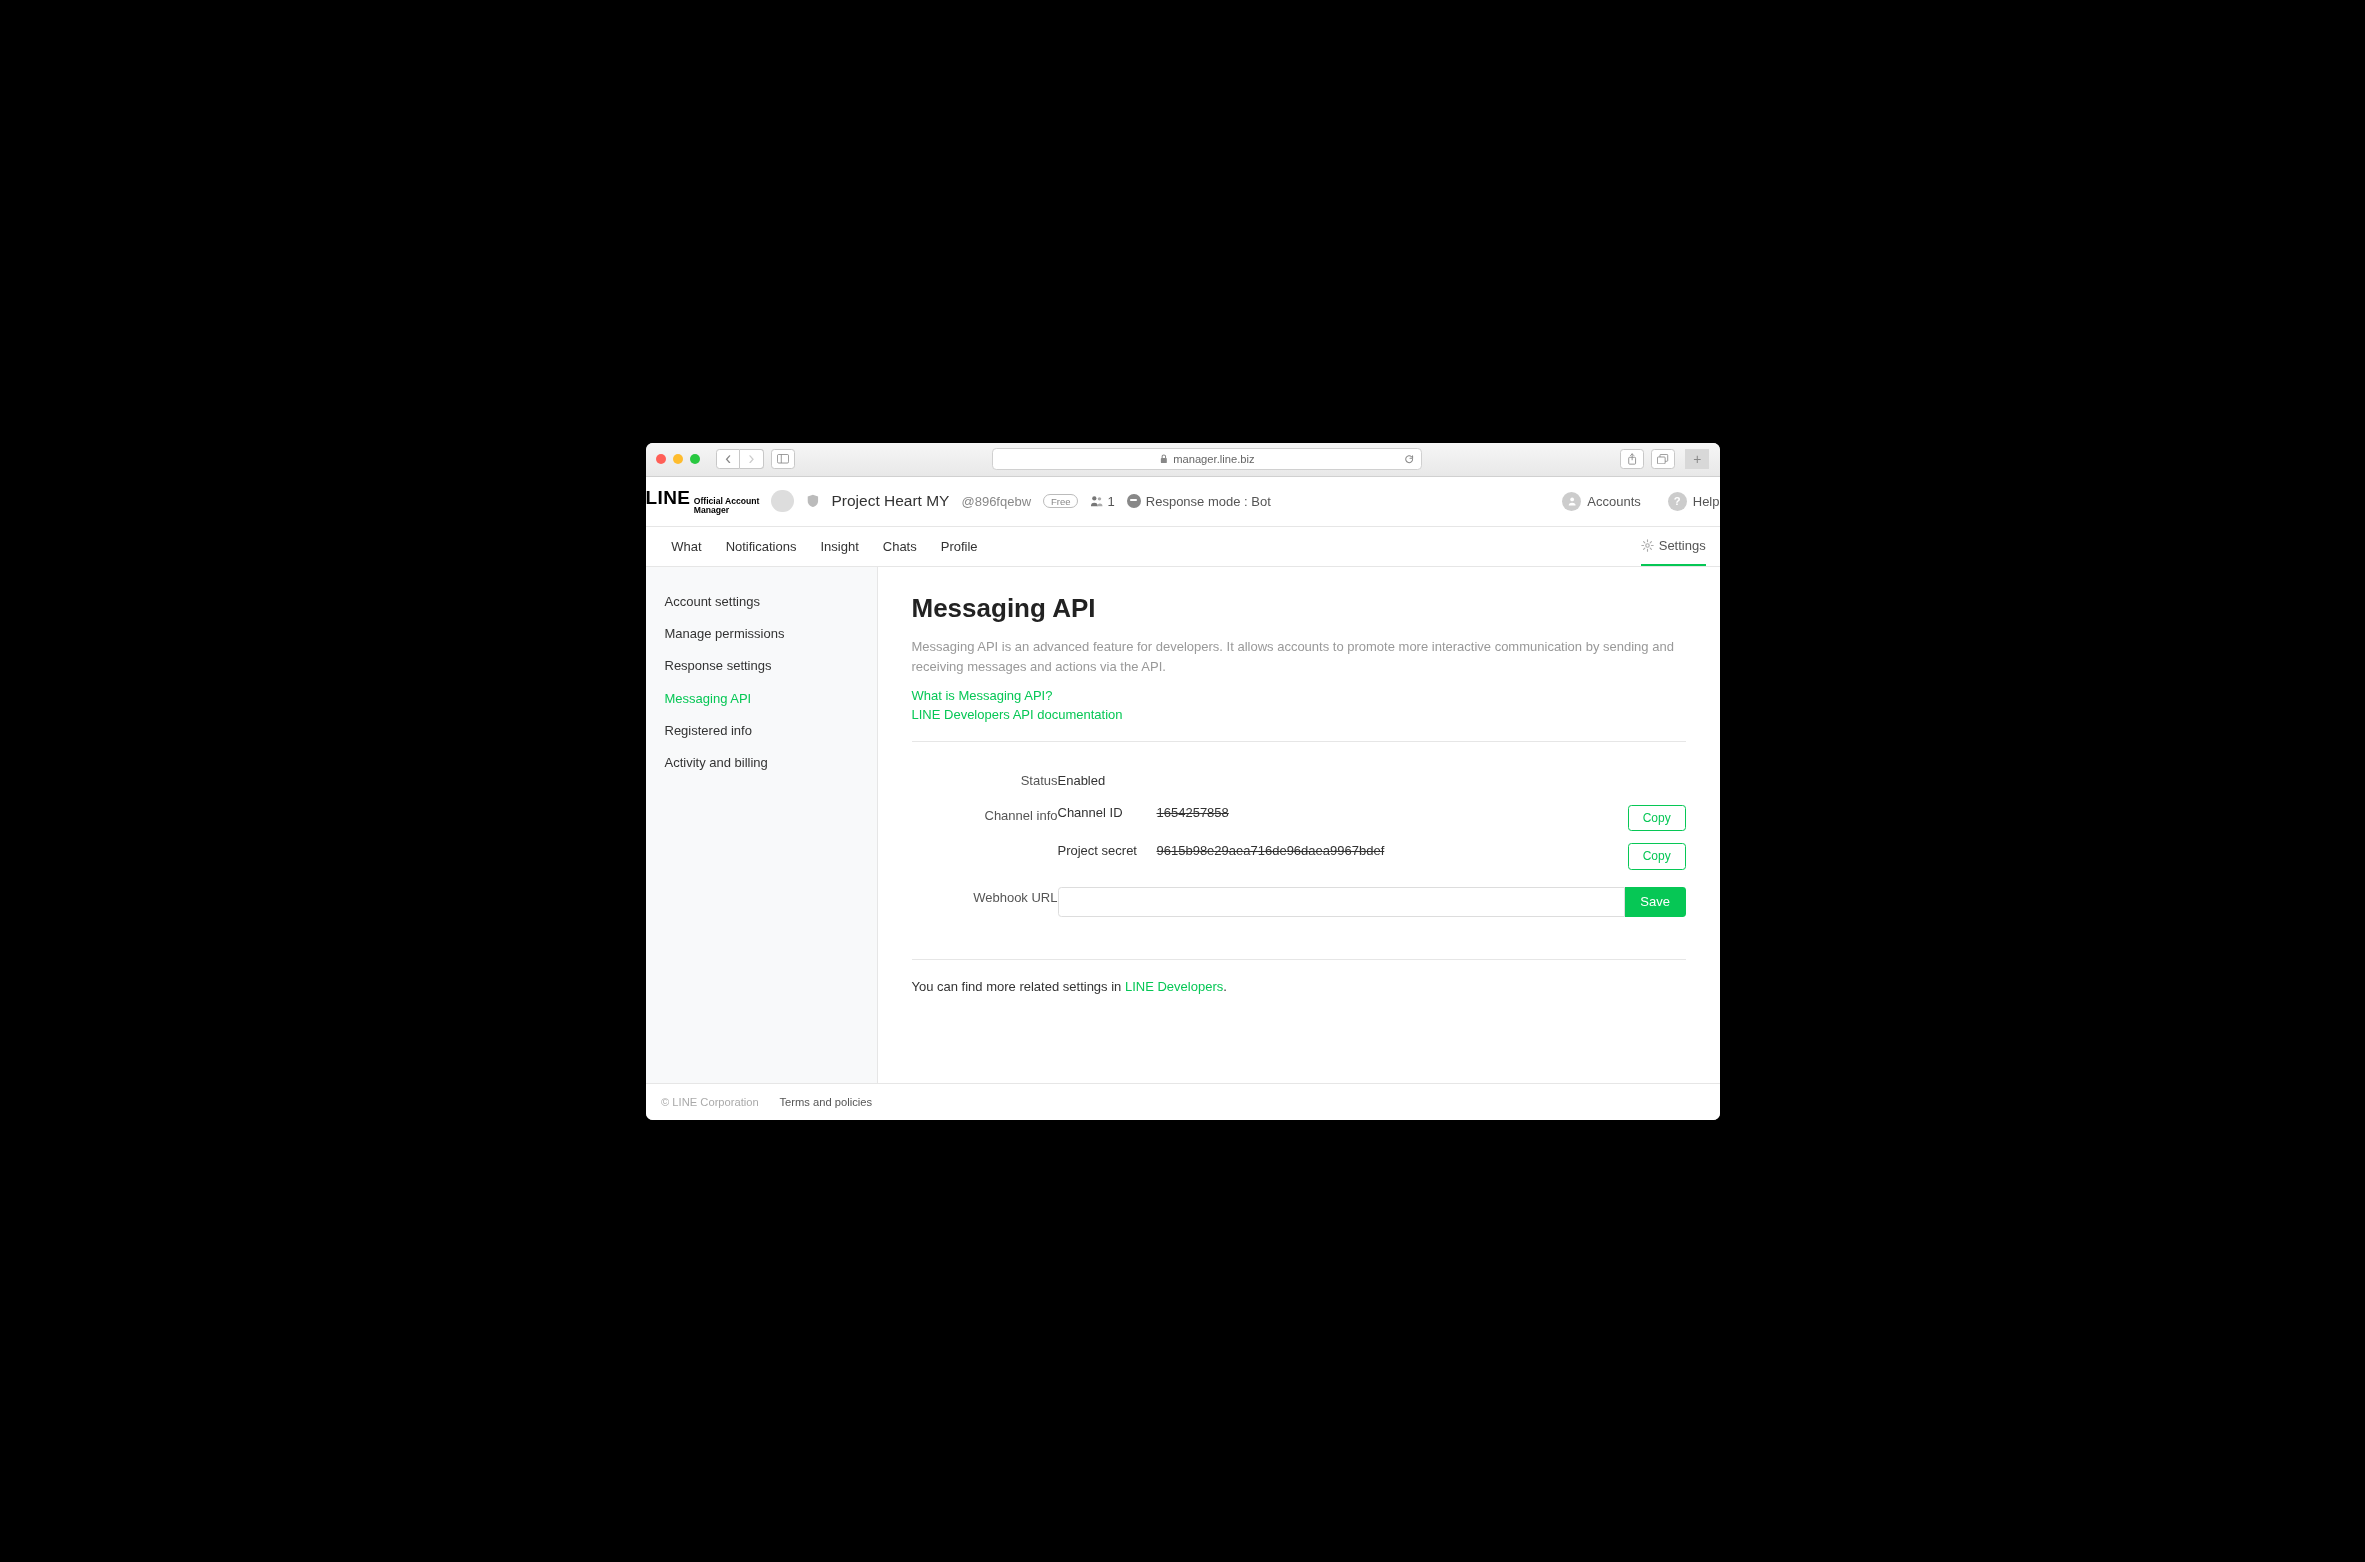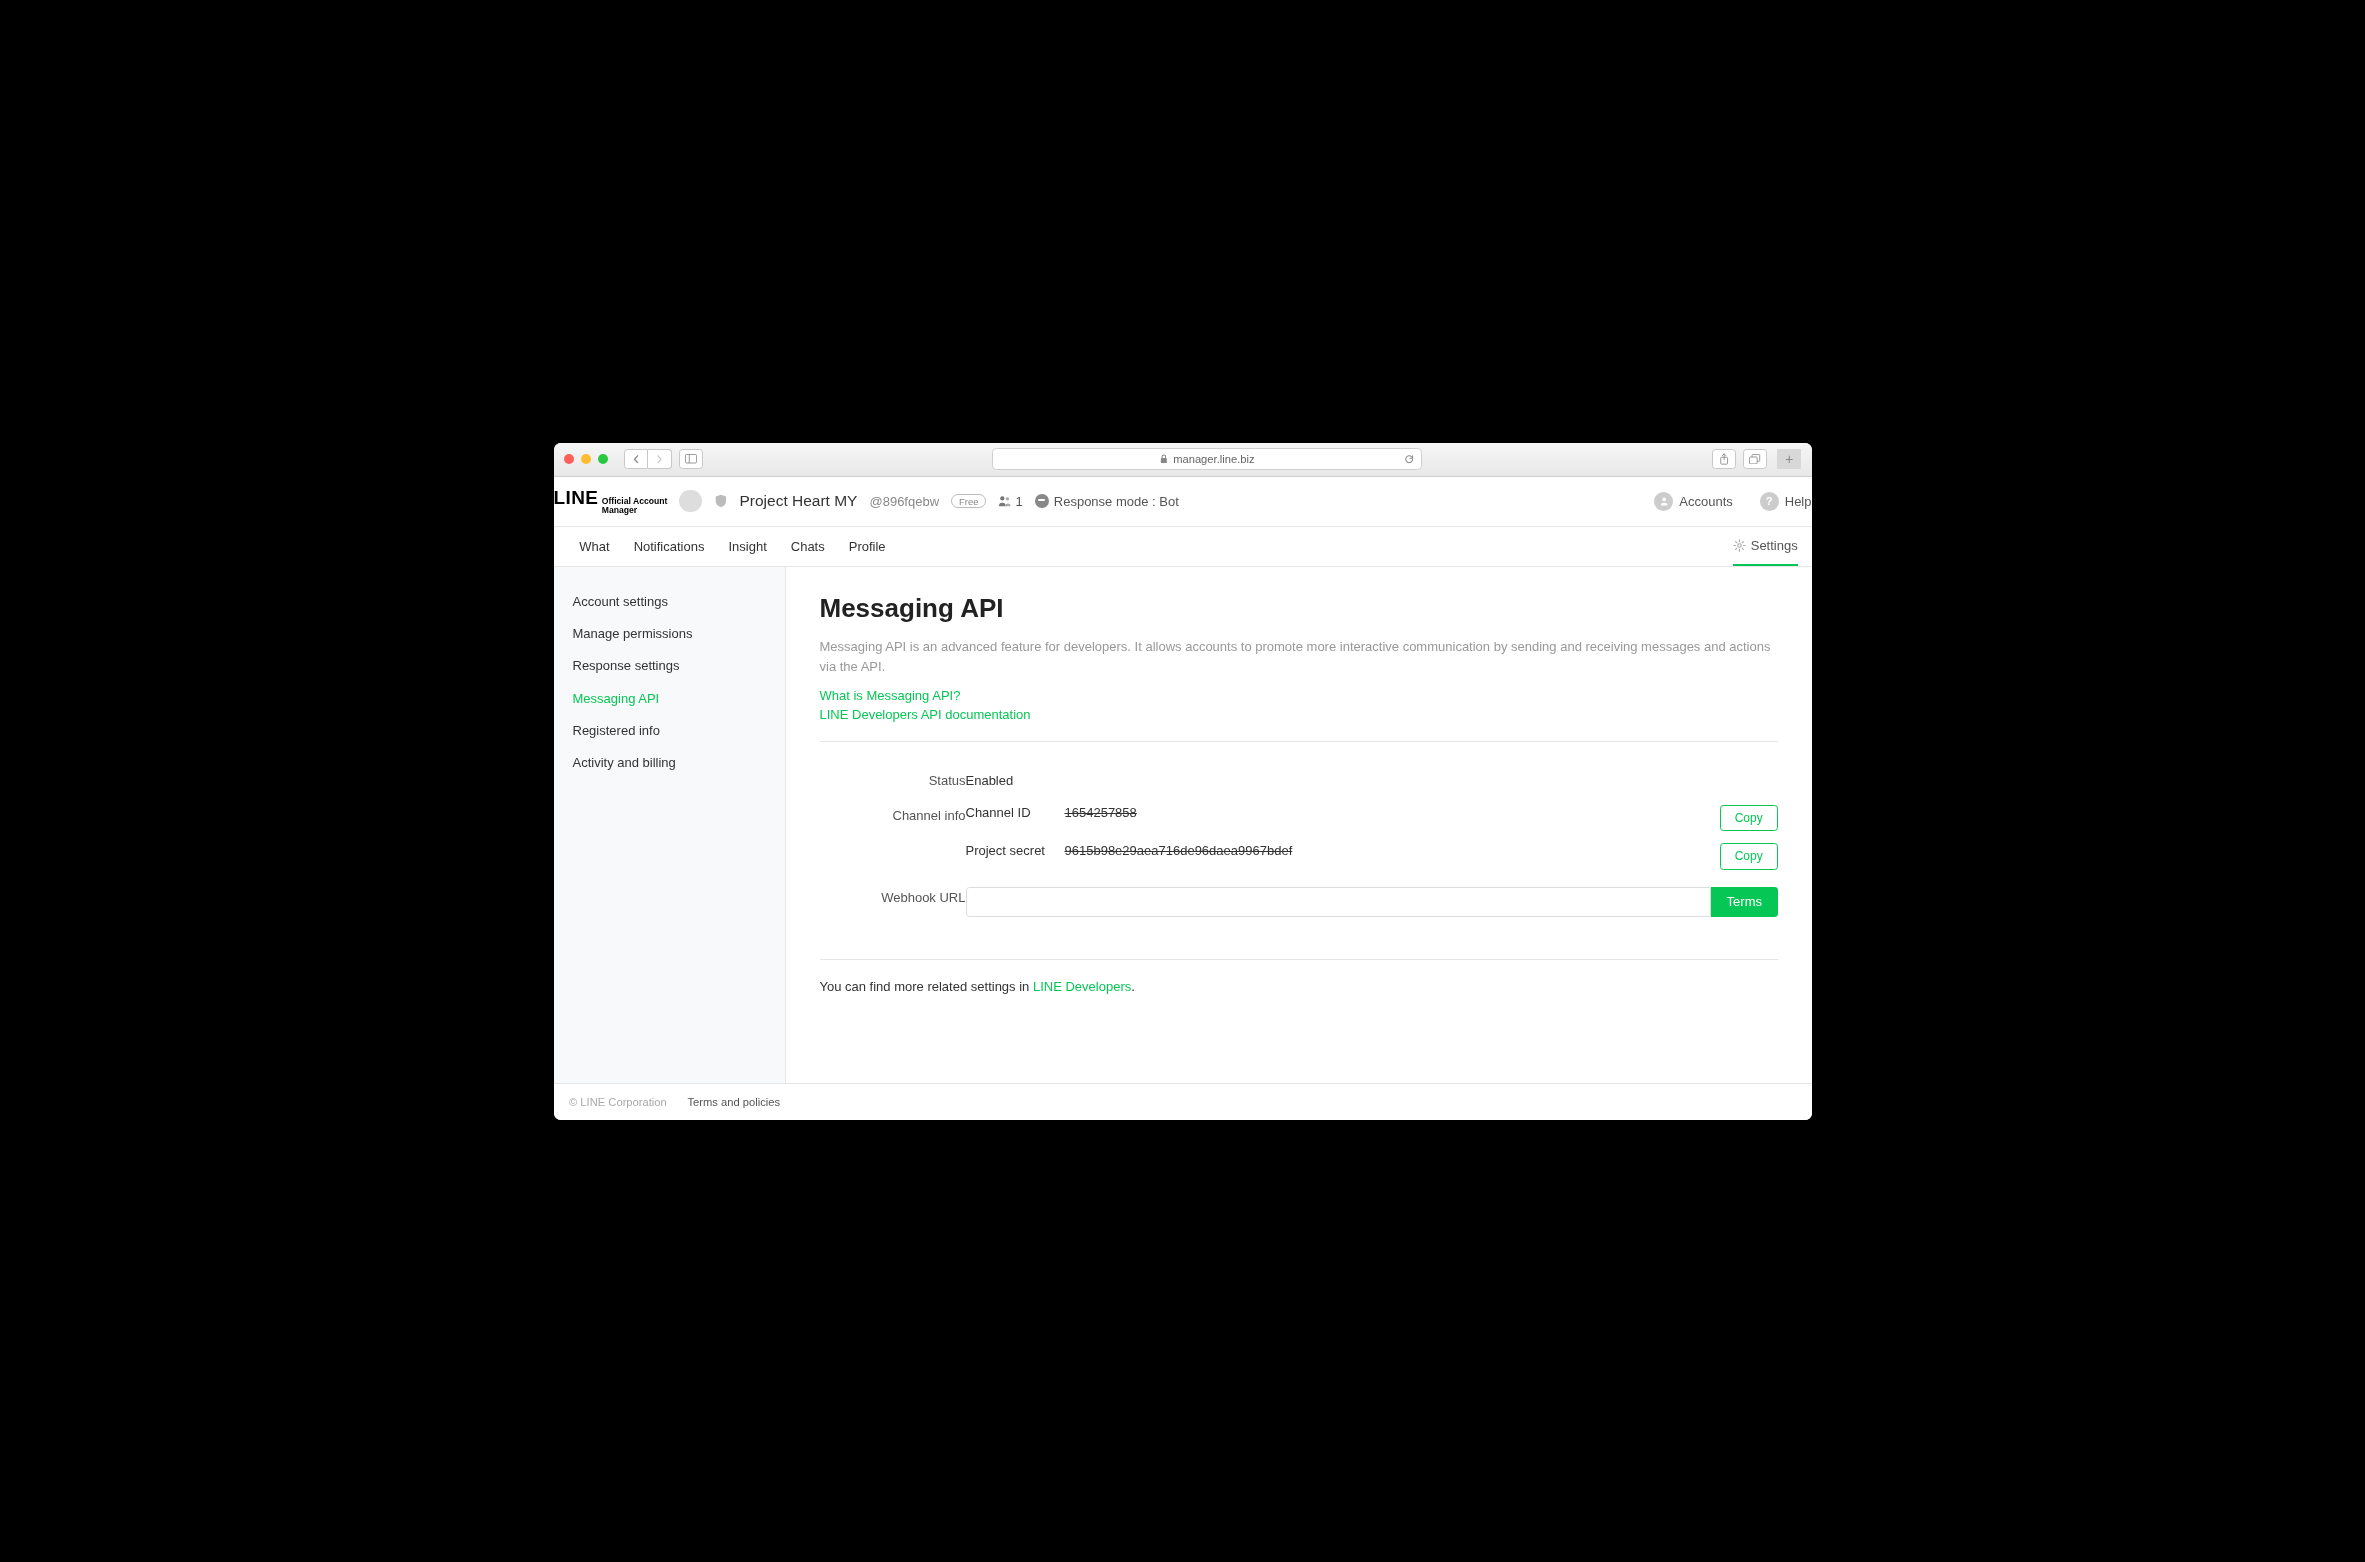--- a/index.html
+++ b/index.html
@@ -1,17 +1,17 @@
 <!DOCTYPE html>
 <html style="font-size:13.8px"><head>
 <meta charset="utf-8">
 <style>
 * { margin: 0; padding: 0; box-sizing: border-box; font-family: -apple-system, BlinkMacSystemFont, "Segoe UI", Helvetica, Arial, sans-serif; }
 body { background: #000; display: flex; align-items: center; justify-content: center; min-height: 100vh; padding: 26px 43px; }
-.window { width: 1258px; background: #fff; border-radius: 6.9px; overflow: hidden; box-shadow: 0 8.6px 34px rgba(0,0,0,0.5); }
+.window { width: 1074px; background: #fff; border-radius: 6.9px; overflow: hidden; box-shadow: 0 8.6px 34px rgba(0,0,0,0.5); }
 
 .titlebar { height: 34px; background: linear-gradient(#f6f6f6, #e8e8e8); display: flex; align-items: center; padding: 0 10.3px; border-bottom: 0.9px solid #d0d0d0; position: relative; }
 .traffic { display: flex; gap: 6.9px; }
 .traffic span { width: 10.3px; height: 10.3px; border-radius: 50%; display: block; }
 .traffic .red { background: #ff5f57; }
 .traffic .yellow { background: #febc2e; }
 .traffic .green { background: #28c840; }
 .navbtns { display: flex; margin-left: 15.5px; gap: 0; }
 .navbtns button { width: 24px; height: 20.6px; border: 0.9px solid #c8c8c8; background: #fff; display: flex; align-items: center; justify-content: center; cursor: pointer; color: #777; font-size: 12px; }
 .navbtns button:first-child { border-radius: 3.4px 0 0 3.4px; }
@@ -239,21 +239,21 @@
             <button class="copybtn">Copy</button>
           </div>
         </div>
       </div>
 
       <div class="formrow">
         <div class="label">Webhook URL</div>
         <div class="value">
           <div class="webhookrow">
             <input type="text" value="" style="">
-            <button class="savebtn">Terms</button>
+            <button class="savebtn">Save</button>
           </div>
         </div>
       </div>
 
       <hr class="section-divider" style="margin-top:34px;">
 
       <p class="morelink">
         <span>You can find more related settings in </span><a>LINE Developers</a><span>.</span>
       </p>
     </div>

